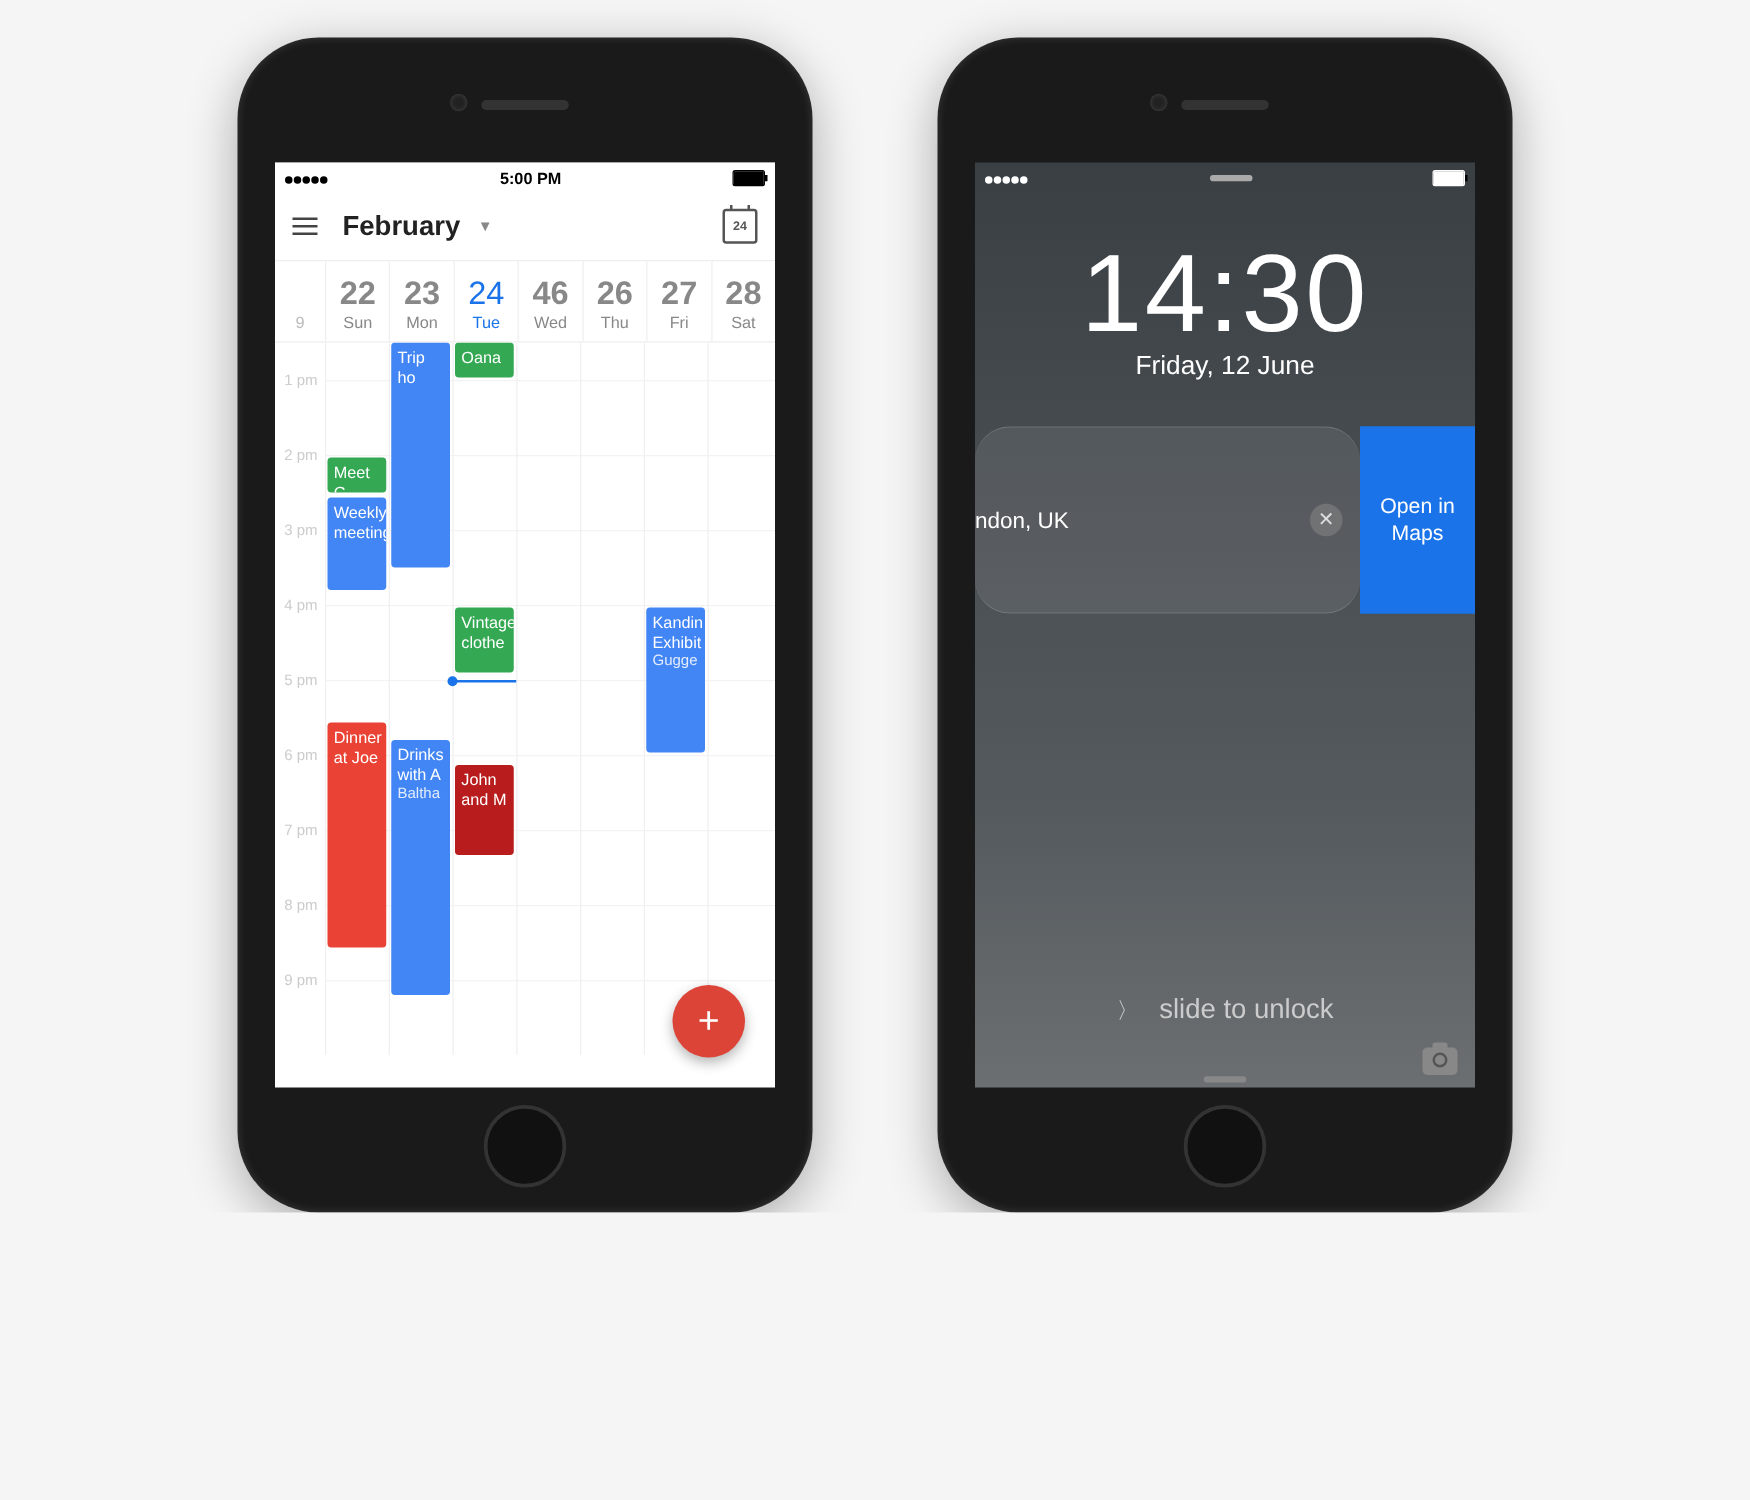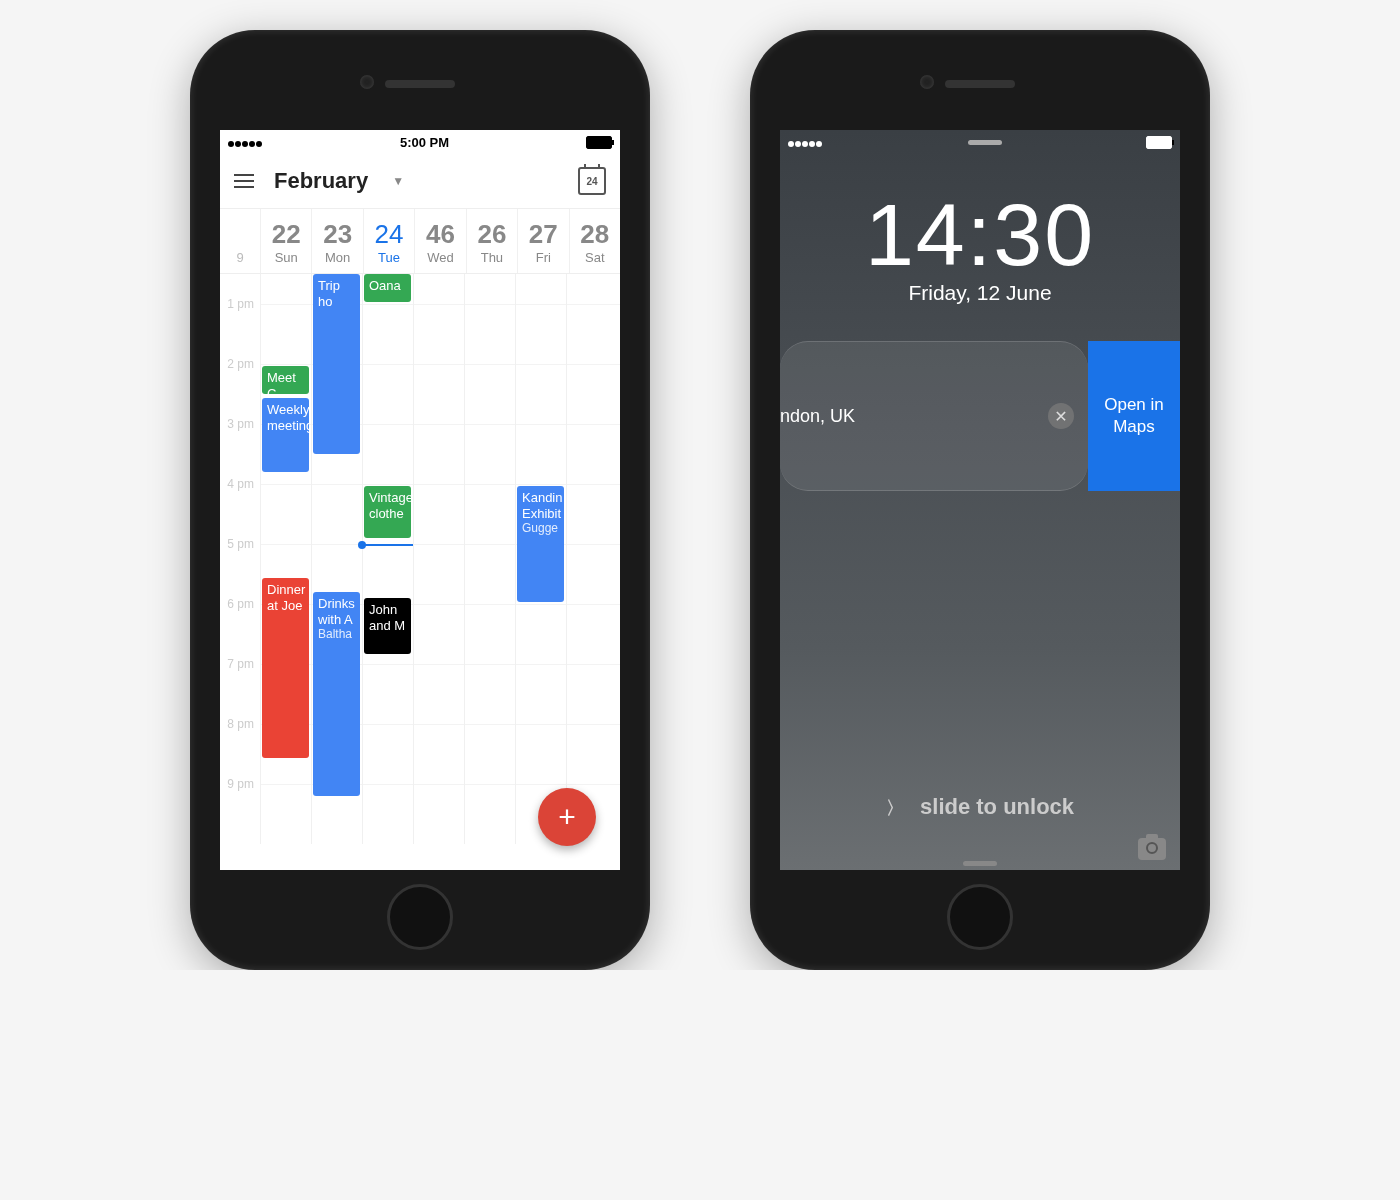--- a/index.html
+++ b/index.html
@@ -122,21 +122,21 @@
   .hamburger span {
     height: 2px;
     background: #444;
   }
   .month-label {
     font-size: 22px;
     font-weight: 600;
     color: #222;
     display: flex;
     align-items: center;
-    gap: 24px;
+    gap: 14px;
   }
   .month-label .caret {
     font-size: 12px;
     color: #888;
   }
   .today-icon {
     margin-left: auto;
     width: 24px;
     height: 24px;
     border: 2px solid #555;
@@ -358,21 +358,21 @@
     background: #1a73e8;
     color: #fff;
   }
   .slide-row {
     position: absolute;
     bottom: 50px;
     width: 100%;
     text-align: center;
     font-size: 22px;
     color: #ccc;
-    font-weight: 700;
+    font-weight: 400;
   }
   .slide-row .chev {
     margin-right: 10px;
     font-size: 18px;
   }
   .camera-icon {
     position: absolute;
     bottom: 10px;
     right: 14px;
     width: 28px;
@@ -508,21 +508,21 @@
         <div class="event" style="left:53px;width:47px;top:0px;height:180px;background:#4285f4">Trip ho</div>
 
         <div class="event" style="left:2px;width:47px;top:304px;height:180px;background:#ea4335">Dinner at Joe</div>
         <div class="event" style="left:53px;width:47px;top:318px;height:204px;background:#4285f4">
           <div>Drinks with A</div>
           <div class="sub">Baltha</div>
         </div>
 
         <div class="event" style="left:104px;width:47px;top:0px;height:28px;background:#34a853">Oana</div>
         <div class="event" style="left:104px;width:47px;top:212px;height:52px;background:#34a853">Vintage clothe</div>
-        <div class="event" style="left:104px;width:47px;top:324px;height:56px;background:#000000">John and M</div>
+        <div class="event" style="left:104px;width:47px;top:338px;height:72px;background:#b91c1c">John and M</div>
 
         <div class="event" style="left:257px;width:47px;top:212px;height:116px;background:#4285f4">
           <div>Kandin Exhibit</div>
           <div class="sub">Gugge</div>
         </div>
 
         <div class="now-line" style="top:270px;left:102px;width:51px"></div>
         <div class="now-dot" style="top:271px;left:102px"></div>
       </div>
     </div>

